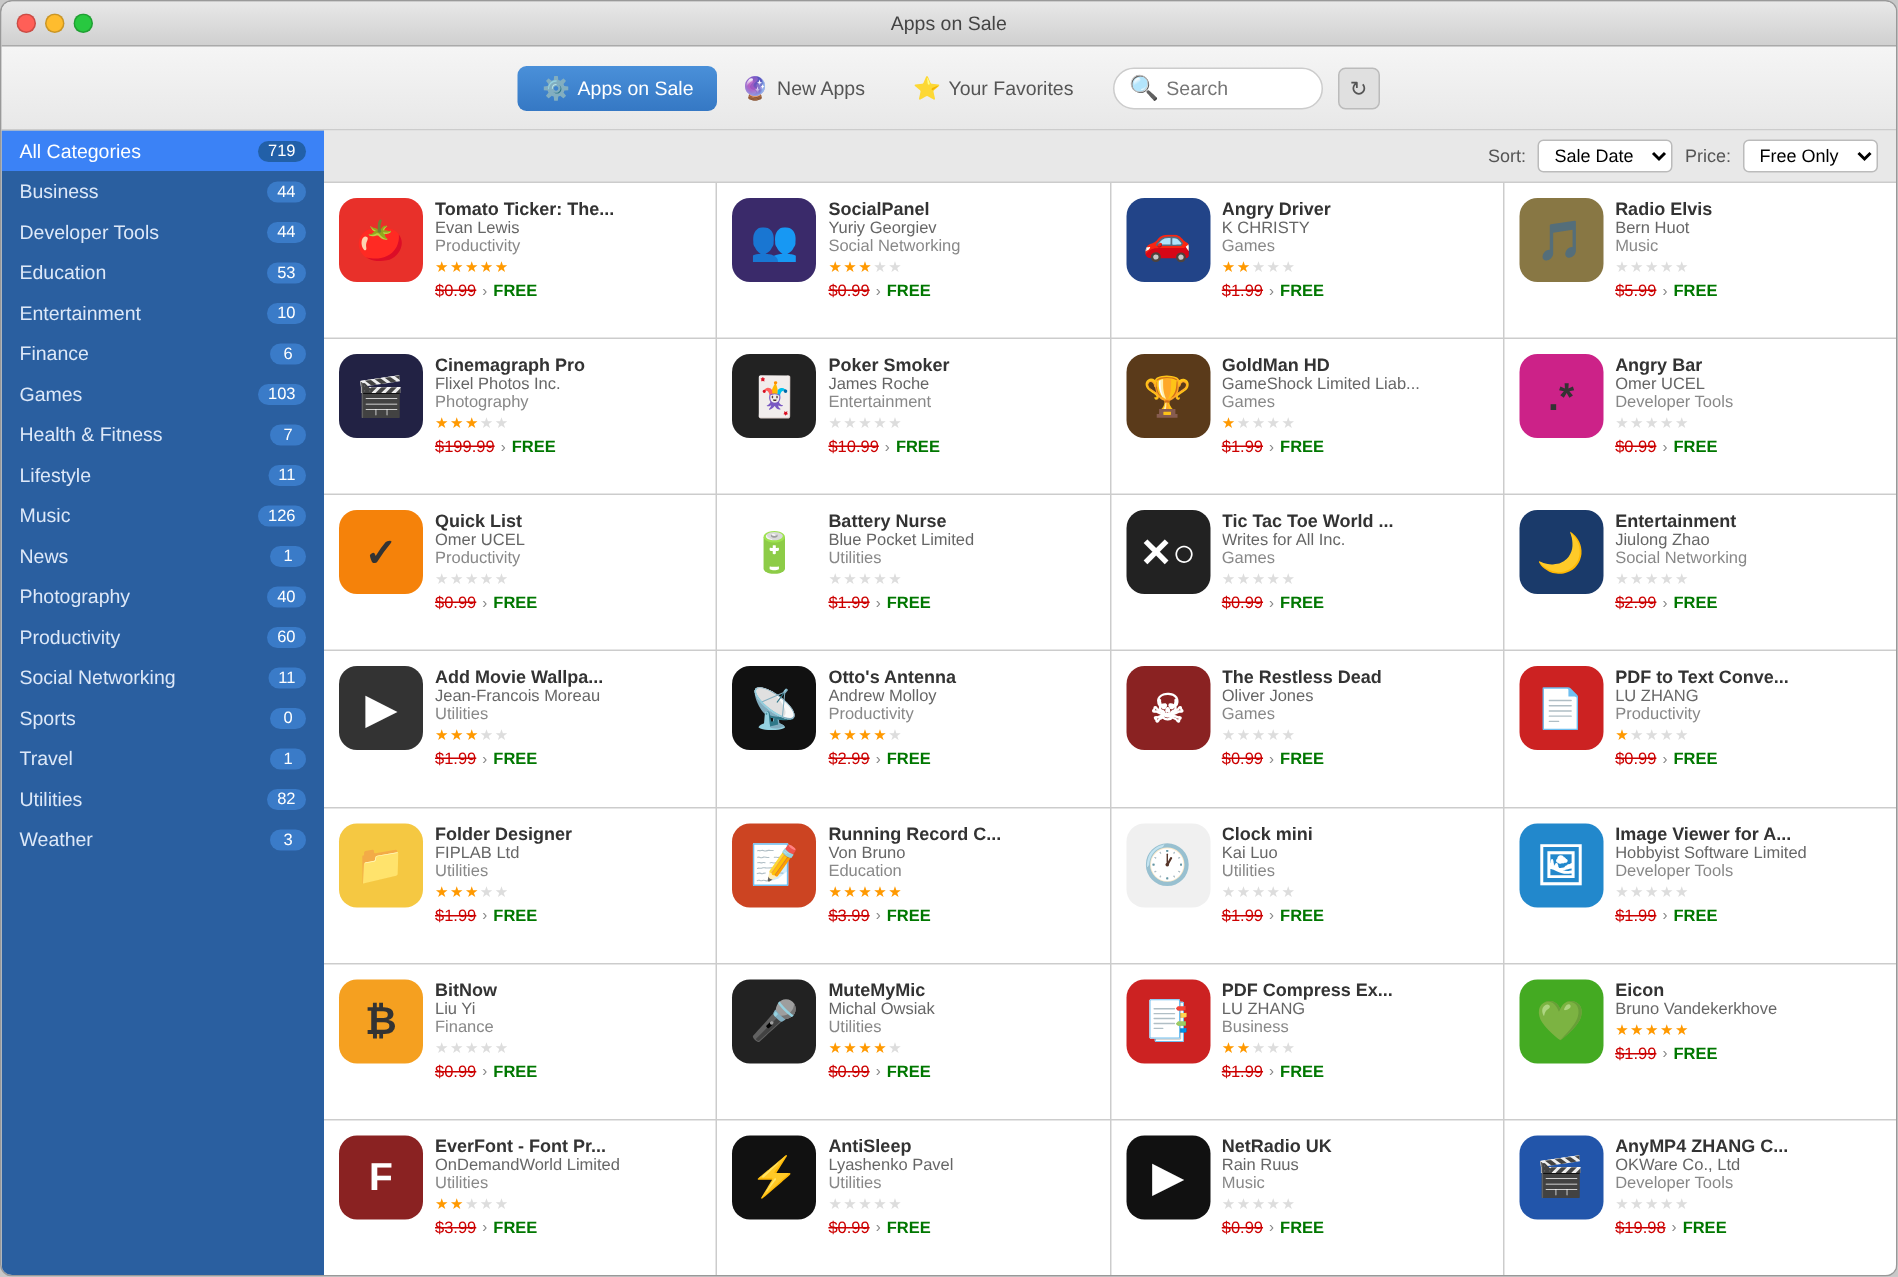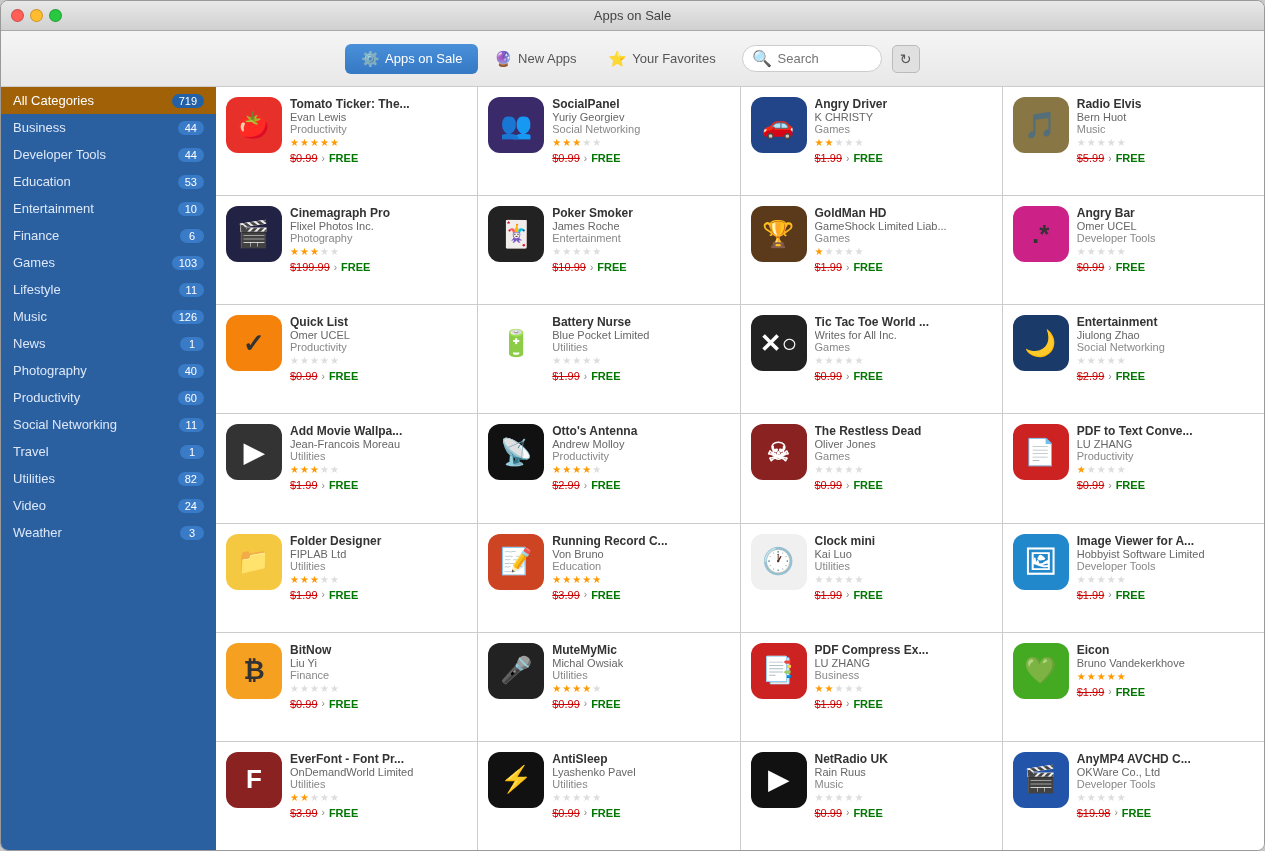--- a/index.html
+++ b/index.html
@@ -125,21 +125,21 @@
     .sidebar-item {
       display: flex;
       align-items: center;
       justify-content: space-between;
       padding: 6px 12px;
       color: #dde8f8;
       font-size: 13px;
       cursor: pointer;
     }
     .sidebar-item.active {
-      background: #a16207;
+      background: #3b82f6;
       color: white;
     }
     .sidebar-item-name { flex: 1; }
     .sidebar-badge {
       background: #3a7bc8;
       color: white;
       border-radius: 10px;
       padding: 1px 7px;
       font-size: 11px;
       min-width: 24px;
@@ -307,20 +307,24 @@
         </div>
         <div class="sidebar-item">
           <span class="sidebar-item-name">Finance</span>
           <span class="sidebar-badge">6</span>
         </div>
         <div class="sidebar-item">
           <span class="sidebar-item-name">Games</span>
           <span class="sidebar-badge">103</span>
         </div>
         <div class="sidebar-item">
+          <span class="sidebar-item-name">Health &amp; Fitness</span>
+          <span class="sidebar-badge">7</span>
+        </div>
+        <div class="sidebar-item">
           <span class="sidebar-item-name">Lifestyle</span>
           <span class="sidebar-badge">11</span>
         </div>
         <div class="sidebar-item">
           <span class="sidebar-item-name">Music</span>
           <span class="sidebar-badge">126</span>
         </div>
         <div class="sidebar-item">
           <span class="sidebar-item-name">News</span>
           <span class="sidebar-badge">1</span>
@@ -331,39 +335,52 @@
         </div>
         <div class="sidebar-item">
           <span class="sidebar-item-name">Productivity</span>
           <span class="sidebar-badge">60</span>
         </div>
         <div class="sidebar-item">
           <span class="sidebar-item-name">Social Networking</span>
           <span class="sidebar-badge">11</span>
         </div>
         <div class="sidebar-item">
+          <span class="sidebar-item-name">Sports</span>
+          <span class="sidebar-badge">0</span>
+        </div>
+        <div class="sidebar-item">
           <span class="sidebar-item-name">Travel</span>
           <span class="sidebar-badge">1</span>
         </div>
         <div class="sidebar-item">
           <span class="sidebar-item-name">Utilities</span>
           <span class="sidebar-badge">82</span>
         </div>
         <div class="sidebar-item">
-          <span class="sidebar-item-name">Video</span>
-          <span class="sidebar-badge">24</span>
-        </div>
-        <div class="sidebar-item">
           <span class="sidebar-item-name">Weather</span>
           <span class="sidebar-badge">3</span>
         </div>
       </div>
 
     <div class="main">
 
+      <div class="sort-bar">
+        <span class="sort-label">Sort:</span>
+        <select class="sort-select">
+          <option>Sale Date</option>
+          <option>Name</option>
+          <option>Price</option>
+        </select>
+        <span class="sort-label">Price:</span>
+        <select class="sort-select">
+          <option>Free Only</option>
+          <option>All Prices</option>
+        </select>
+      </div>
 
       <div class="apps-grid" id="apps-grid">
           <div class="app-card">
     <div class="app-icon" style="background:#e8302a;color:#333;font-size:26px;font-weight:bold;">🍅</div>
     <div class="app-info">
       <div class="app-name">Tomato Ticker: The...</div>
       <div class="app-dev">Evan Lewis</div>
       <div class="app-cat">Productivity</div>
       <div class="stars"><span style="color:#f90">★</span><span style="color:#f90">★</span><span style="color:#f90">★</span><span style="color:#f90">★</span><span style="color:#f90">★</span></div>
       <div class="app-price">
@@ -733,21 +750,21 @@
       <div class="app-price">
         <span class="price-old">$0.99</span>
         <span class="price-arrow">›</span>
         <span class="price-free">FREE</span>
       </div>
     </div>
   </div>
           <div class="app-card">
     <div class="app-icon" style="background:#2255aa;color:#fff;font-size:26px;font-weight:bold;">🎬</div>
     <div class="app-info">
-      <div class="app-name">AnyMP4 AVCHD C...</div>
+      <div class="app-name">AnyMP4 ZHANG C...</div>
       <div class="app-dev">OKWare Co., Ltd</div>
       <div class="app-cat">Developer Tools</div>
       <div class="stars"><span style="color:#ddd">★</span><span style="color:#ddd">★</span><span style="color:#ddd">★</span><span style="color:#ddd">★</span><span style="color:#ddd">★</span></div>
       <div class="app-price">
         <span class="price-old">$19.98</span>
         <span class="price-arrow">›</span>
         <span class="price-free">FREE</span>
       </div>
     </div>
   </div>

